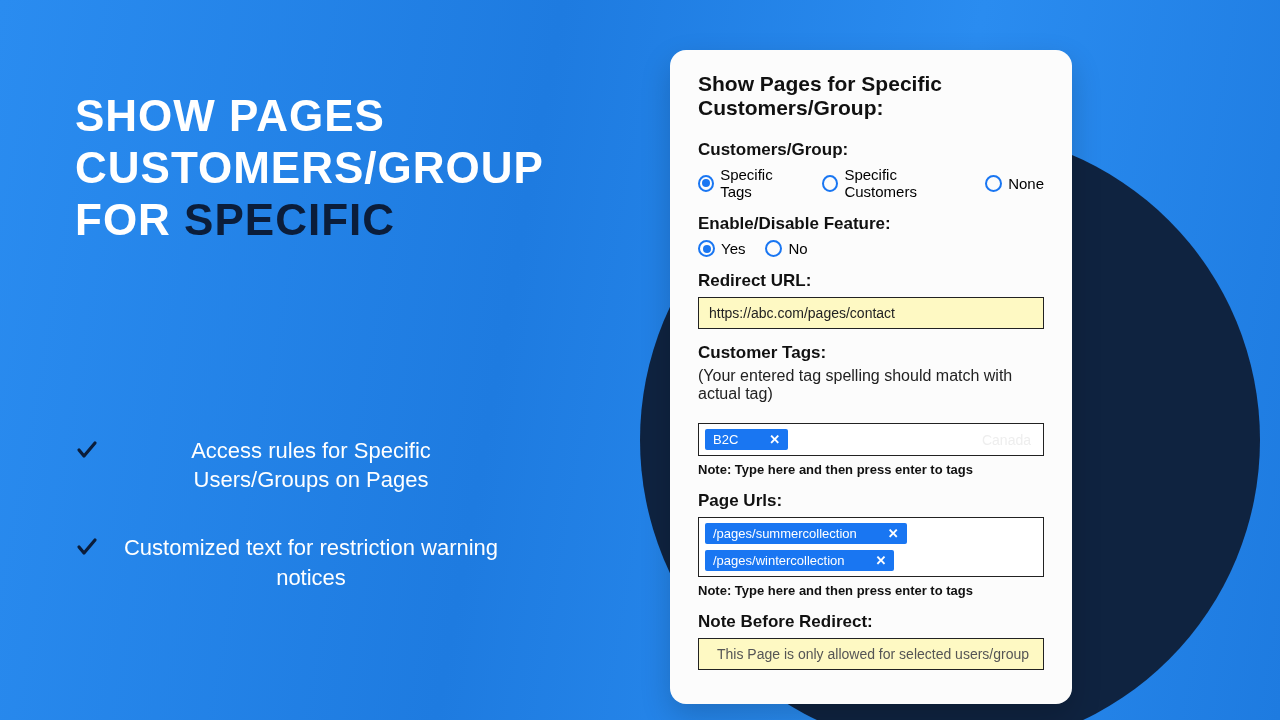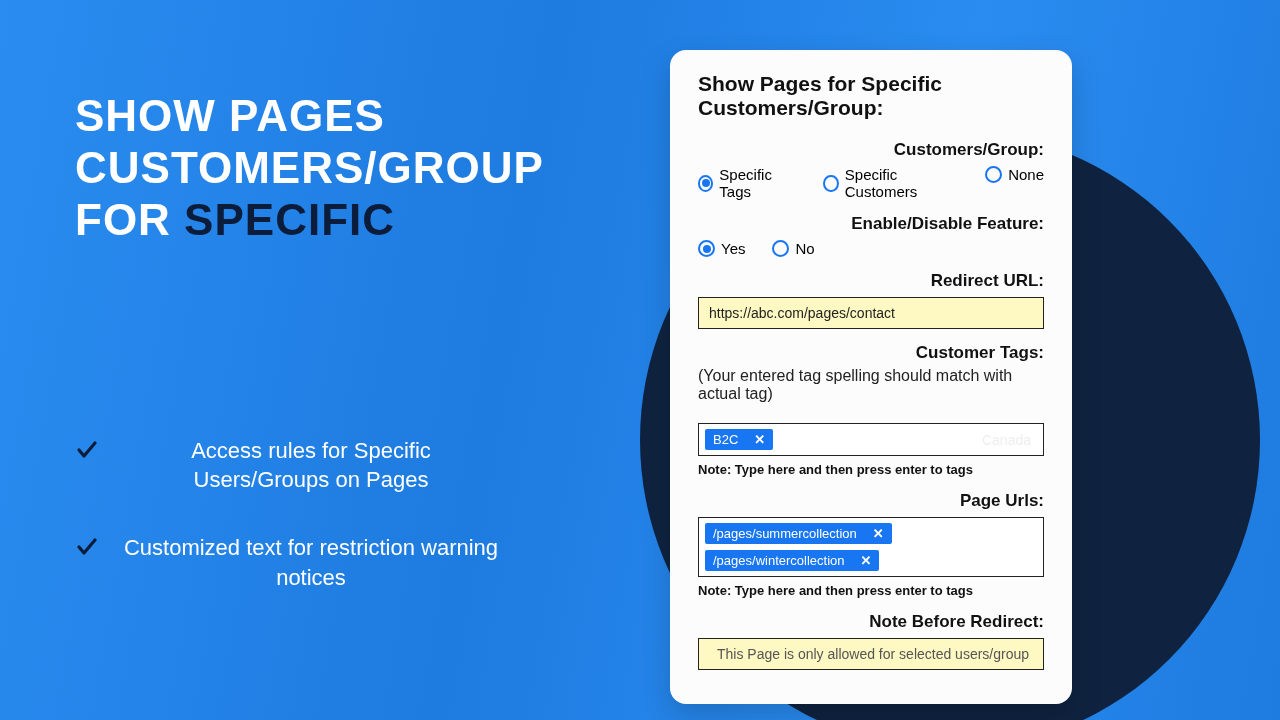--- a/index.html
+++ b/index.html
@@ -39,23 +39,23 @@
   position: absolute;
   left: 670px; top: 50px;
   width: 402px;
   background: #fcfcfc;
   border-radius: 16px;
   padding: 22px 28px 26px 28px;
   box-shadow: 0 12px 30px rgba(0,0,0,0.18);
 }
 .card-title { font-size: 21px; font-weight: 600; color: #111; margin-bottom: 20px; }
 .section { margin-bottom: 14px; }
-.section-label { font-size: 17px; font-weight: 600; margin-bottom: 6px; color: #111; text-align: right; }
+.section-label { font-size: 17px; font-weight: 600; margin-bottom: 6px; color: #111; }
 .sub-hint { font-size: 16px; color: #222; margin-top: -2px; margin-bottom: 20px; }
-.radio-row { display: flex; gap: 27px; align-items: flex-start; }
+.radio-row { display: flex; gap: 20px; align-items: center; }
 .radio { display: flex; align-items: center; gap: 6px; font-size: 15px; cursor: pointer; }
 .radio .ring { width: 17px; height: 17px; border: 2.5px solid #1976f2; border-radius: 50%; display: flex; align-items: center; justify-content: center; }
 .radio.selected .ring::after { content: ""; width: 8px; height: 8px; background: #1976f2; border-radius: 50%; }
 .text-input {
   width: 100%;
   border: 1px solid #222;
   background: #fef9c3;
   padding: 7px 10px;
   font-size: 14px;
   font-family: inherit;
@@ -70,21 +70,21 @@
   background: #fff;
 }
 .tag {
   background: #1976f2;
   color: #fff;
   font-size: 13px;
   padding: 3px 8px;
   border-radius: 2px;
   display: flex;
   align-items: center;
-  gap: 16px;
+  gap: 31px;
 }
 .tag .x { font-weight: 700; cursor: pointer; }
 .tag-box .ghost { color: #eee; font-size: 14px; align-self: center; margin-left: auto; margin-right: 6px; }
 .note { font-size: 13px; font-weight: 600; margin-top: 6px; color: #111; }
 </style>
 </head>
 <body>
 
 <div class="bg-circle"></div>
 

